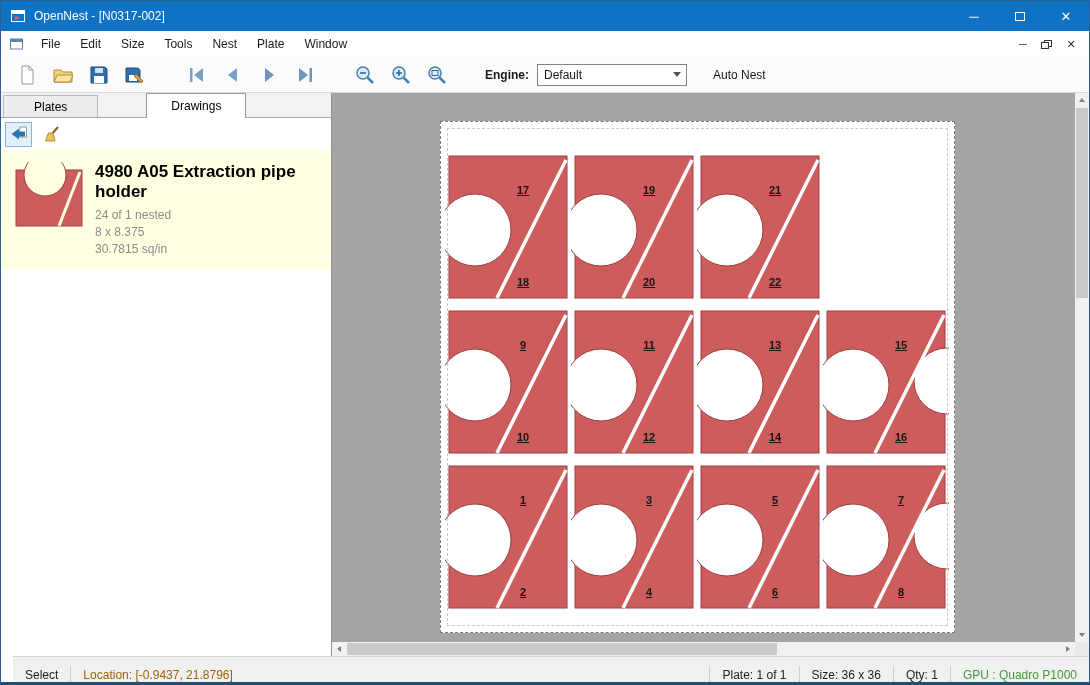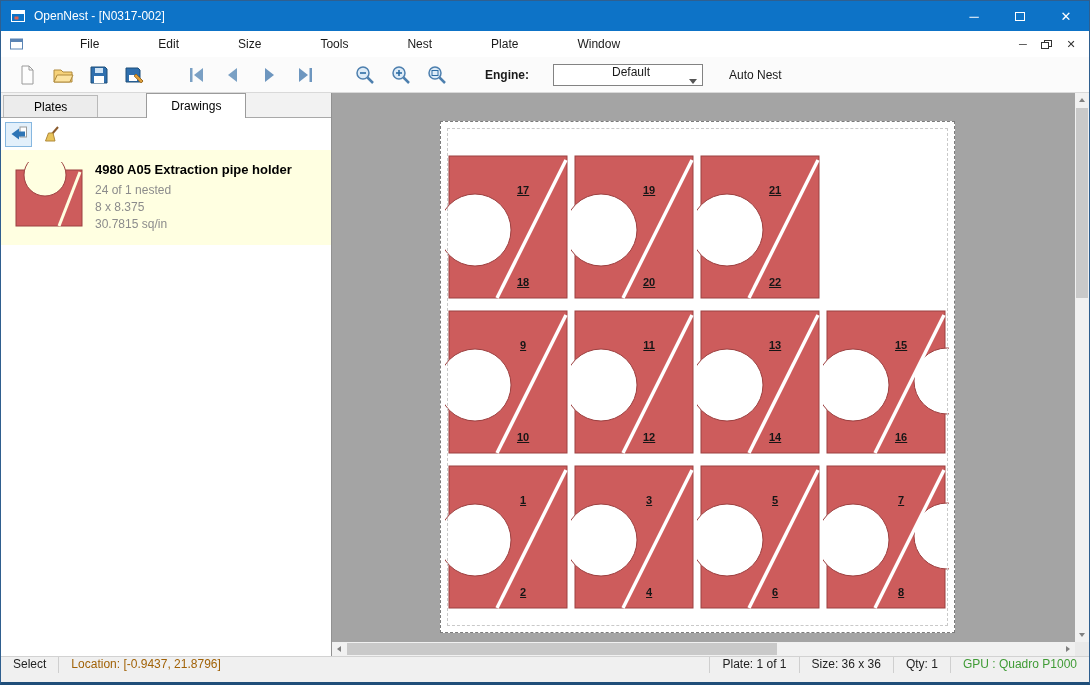--- a/index.html
+++ b/index.html
@@ -15,36 +15,36 @@
     background: #0d73c7; display: flex; align-items: center; color: #fff; }
   .app-icon { margin: 0 8px 0 9px; display: flex; }
   .title { font-size: 12px; }
   .win-controls { margin-left: auto; display: flex; height: 100%; }
   .wbtn { width: 46px; height: 100%; display: flex; align-items: center;
     justify-content: center; font-size: 13px; color: #fff; cursor: default; }
   .glyph-max { width: 10px; height: 9px; border: 1px solid #fff; display: inline-block; }
   
   .menubar { position: absolute; top: 30px; left: 0; right: 0; height: 26px;
     background: #fff; display: flex; align-items: center; font-size: 12px;
-    color: #1a1a1a; gap: 39px; }
+    color: #1a1a1a; }
   .mdi-icon { margin: 0 6px 0 8px; display: flex; }
   .menu-item { padding: 0 10px; height: 100%; display: flex; align-items: center; }
   .mdi-controls { margin-left: auto; display: flex; align-items: center; padding-right: 6px; }
   .mdi-btn { width: 24px; height: 20px; display: flex; align-items: center;
     justify-content: center; color: #333; font-size: 11px; }
   
   .toolbar { position: absolute; top: 56px; left: 0; right: 0; height: 36px;
     background: #fbfbfb; border-bottom: 1px solid #d9d9d9; display: flex;
     align-items: center; font-size: 12px; color: #1a1a1a; }
   .tb-group { display: flex; align-items: center; }
   .g1 { margin-left: 8px; } .g2 { margin-left: 26px; } .g3 { margin-left: 24px; }
   .tbtn { width: 36px; height: 30px; display: flex; align-items: center; justify-content: center; }
   .engine-label { font-weight: bold; margin-left: 30px; }
   .combo { width: 150px; height: 22px; border: 1px solid #838383; background: #fff;
-    display: flex; align-items: center; padding-left: 6px; margin-left: 24px; flex-direction: column; }
+    display: flex; align-items: center; padding-left: 6px; margin-left: 8px; }
   .combo-arrow { margin-left: auto; margin-right: 5px; width: 0; height: 0;
     border-left: 4px solid transparent; border-right: 4px solid transparent;
     border-top: 5px solid #555; }
   .auto-nest { margin-left: 26px; }
   
   .main { position: absolute; top: 92px; left: 0; right: 0; bottom: 26px; display: flex; }
   .sidepanel { width: 331px; background: #fff; border-right: 1px solid #919191;
     position: relative; }
   .tabstrip { height: 25px; background: #f2f2f2; border-bottom: 1px solid #a9a9a9;
     display: flex; align-items: flex-end; padding-left: 2px; font-size: 12px; }
@@ -53,21 +53,21 @@
   .tab.active { height: 25px; background: #fff; position: relative; z-index: 2;
     margin-bottom: -1px; border-color: #9b9b9b; padding: 0 24px; margin-left: 48px; }
   .panel-toolbar { height: 32px; display: flex; align-items: center;
     padding-left: 4px; gap: 5px; }
   .ptbtn { width: 27px; height: 25px; display: flex; align-items: center;
     justify-content: center; border: 1px solid transparent; }
   .ptbtn.framed { border: 1px solid #86b7e0; background: #e3f0fb; }
   .drawing-item { background: #ffffe1; display: flex; padding: 6px 8px 12px 4px; }
   .thumb { width: 90px; display: flex; align-items: flex-start; justify-content: center; padding-top: 6px; }
   .d-text { flex: 1; }
-  .d-title { font-size: 13px; font-weight: bold; color: #000; margin: 6px 0 5px; }
+  .d-title { font-size: 17px; font-weight: bold; color: #000; margin: 6px 0 5px; }
   .d-line { font-size: 12px; color: #8c8c8c; line-height: 17px; }
   
   .canvas { flex: 1; position: relative; background: #a4a4a4; overflow: hidden; }
   .plate { position: absolute; left: 108px; top: 28px; width: 515px; height: 512px;
     background: #fff; border: 1px dashed #7b7b7b; }
   .plate::after { content: ""; position: absolute; inset: 6px;
     border: 1px dashed #c9c9c9; pointer-events: none; }
   .tile { position: absolute; width: 126px; height: 150px; }
   .tile svg { position: absolute; left: 0; top: 0; }
   .pn { position: absolute; left: 62%; transform: translateX(-50%); font-size: 11px;
@@ -79,23 +79,23 @@
   .vthumb { position: absolute; top: 15px; left: 1px; width: 12px; height: 190px; background: #c9c9c9; }
   .hthumb { position: absolute; left: 15px; top: 1px; width: 430px; height: 12px; background: #c9c9c9; }
   .sc-arrow { position: absolute; width: 14px; height: 14px; display: flex;
     align-items: center; justify-content: center; }
   .tri-l { width:0;height:0;border-top:3.5px solid transparent;border-bottom:3.5px solid transparent;border-right:4.5px solid #808080; }
   .tri-r { width:0;height:0;border-top:3.5px solid transparent;border-bottom:3.5px solid transparent;border-left:4.5px solid #808080; }
   .tri-u { width:0;height:0;border-left:3.5px solid transparent;border-right:3.5px solid transparent;border-bottom:4.5px solid #808080; }
   .tri-d { width:0;height:0;border-left:3.5px solid transparent;border-right:3.5px solid transparent;border-top:4.5px solid #808080; }
   .corner { position: absolute; right: 0; bottom: 0; width: 14px; height: 14px; background: #e9e9e9; }
   
-  .statusbar { position: absolute; left: 0; right: 0; bottom: 0; height: 26px;
+  .statusbar { position: absolute; left: 12px; right: 0; bottom: 0; height: 26px;
     background: #f0f0f0; border-top: 1px solid #d2d2d2; display: flex;
-    align-items: flex-start; font-size: 12px; color: #222; }
+    align-items: flex-end; font-size: 12px; color: #222; }
   .sb-cell { padding: 0 12px; white-space: nowrap; }
   .sb-loc { color: #a16207; }
   .sb-sep { width: 1px; height: 16px; background: #cfcfcf; }
   .sb-spacer { flex: 1; }
   .sb-gpu { color: #3f9b35; }
 </style>
 </head>
 <body>
 
 <div class="window">

